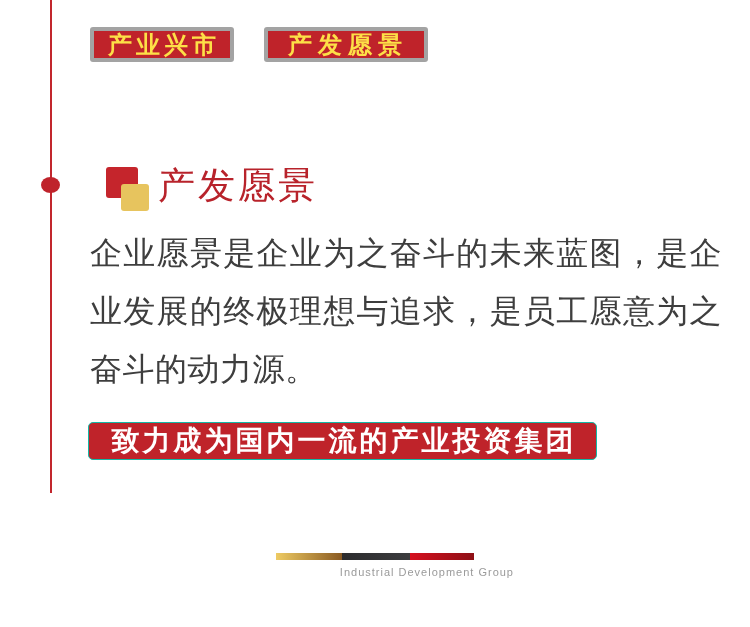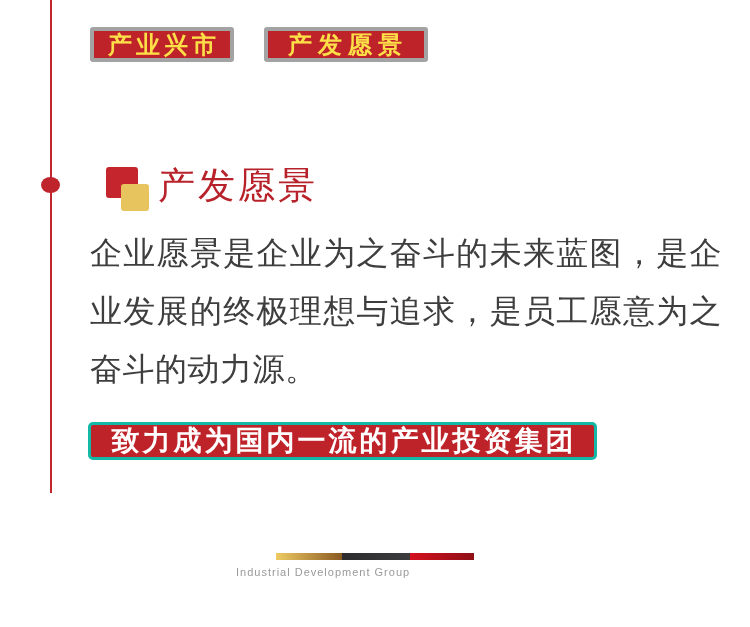--- a/index.html
+++ b/index.html
@@ -116,21 +116,21 @@
   }
 
   
   .banner {
     position: absolute;
     left: 88px;
     top: 422px;
     width: 509px;
     height: 38px;
     background: #bf232a;
-    border: 3px solid #14b8a6;
+    border: 1px solid #14b8a6;
     border-radius: 5px;
     display: flex;
     align-items: center;
     justify-content: center;
     color: #ffffff;
     font-size: 28px;
     font-weight: bold;
     letter-spacing: 3px;
     padding-left: 3px;
     white-space: nowrap;
@@ -148,21 +148,21 @@
   .footer-bar .seg { height: 100%; }
   .seg-gold { width: 66px; background: linear-gradient(to right, #eecb63, #8a5a22); }
   .seg-dark { width: 68px; background: linear-gradient(to right, #2c2c2e, #3c3c3e); }
   .seg-red  { width: 64px; background: linear-gradient(to right, #d5101f, #8e1016); }
 
   .footer-caption {
     position: absolute;
     left: 236px;
     top: 566px;
     width: 278px;
-    text-align: left;
+    text-align: right;
     font-size: 11px;
     color: #9a9a9a;
     letter-spacing: 1px;
   }
 </style>
 </head>
 <body>
 
 <div class="canvas">
 

